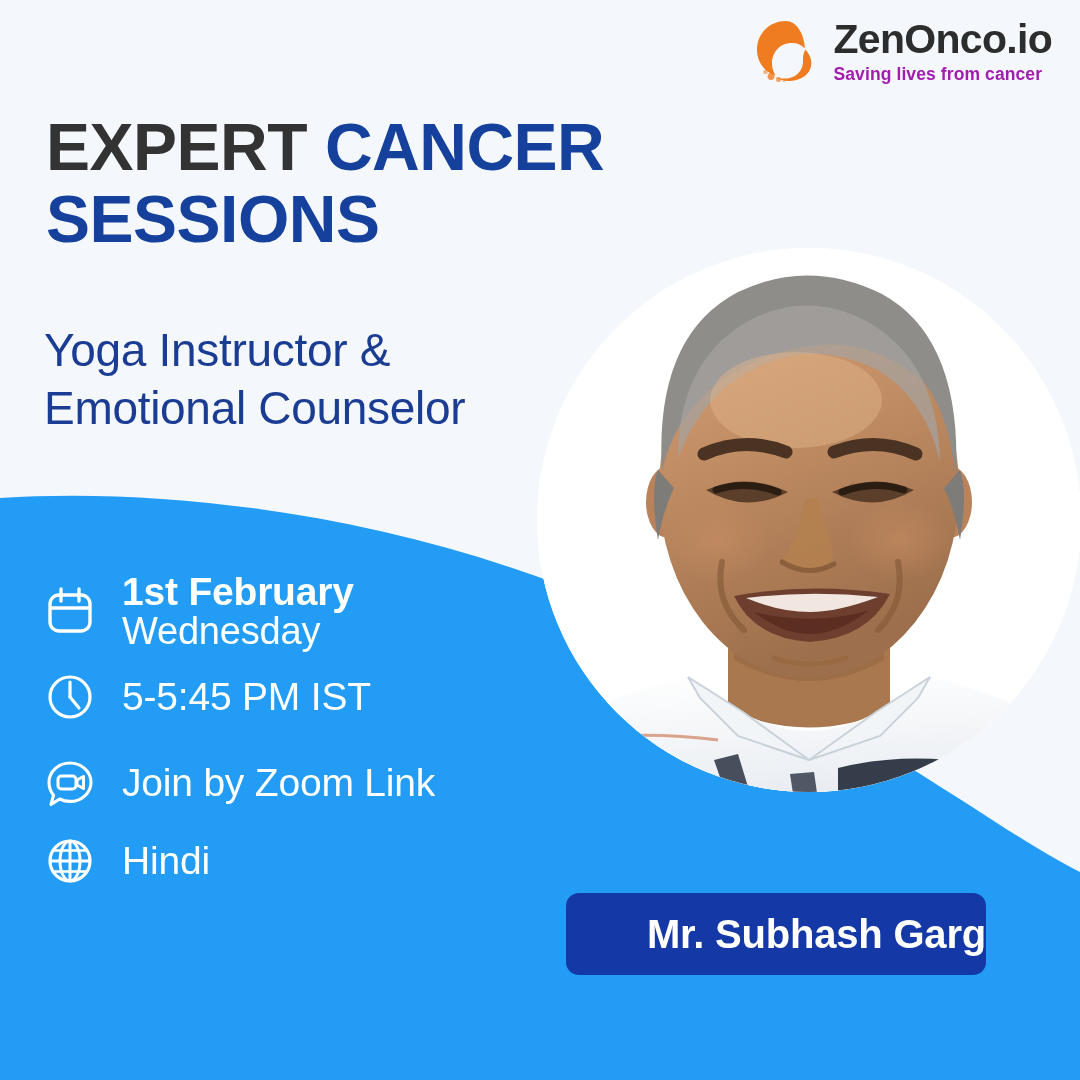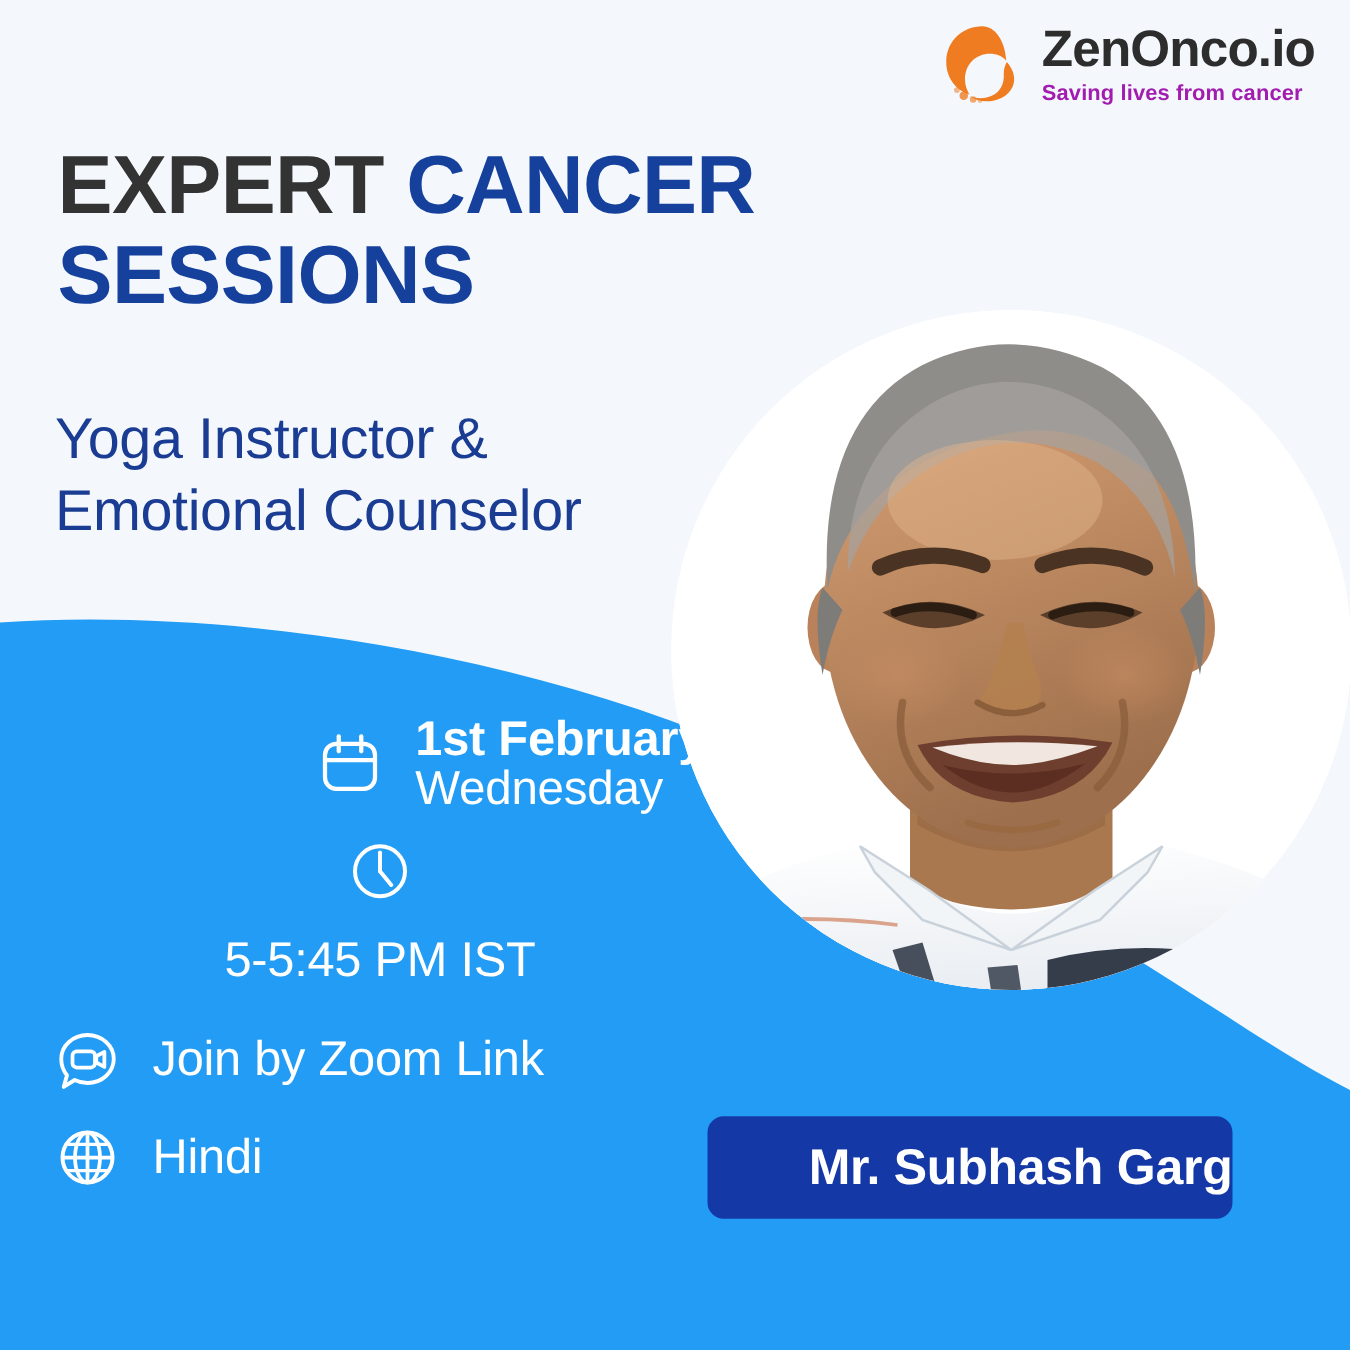--- a/index.html
+++ b/index.html
@@ -127,22 +127,22 @@
     font-size: 38px;
     font-weight: normal;
     letter-spacing: -0.2px;
     margin-top: 0;
   }
   .detail-single {
     font-size: 39px;
     font-weight: normal;
     letter-spacing: -0.2px;
   }
-  .row-date { margin-bottom: 20px; justify-content: flex-end; }
-  .row-time { margin-bottom: 34px; flex-direction: column; }
+  .row-date { margin-bottom: 20px; }
+  .row-time { margin-bottom: 34px; }
   .row-lang { margin-bottom: 36px; }
 
   
   .speaker-badge {
     position: absolute;
     left: 566px;
     top: 893px;
     width: 420px;
     height: 82px;
     background: #1438a6;

